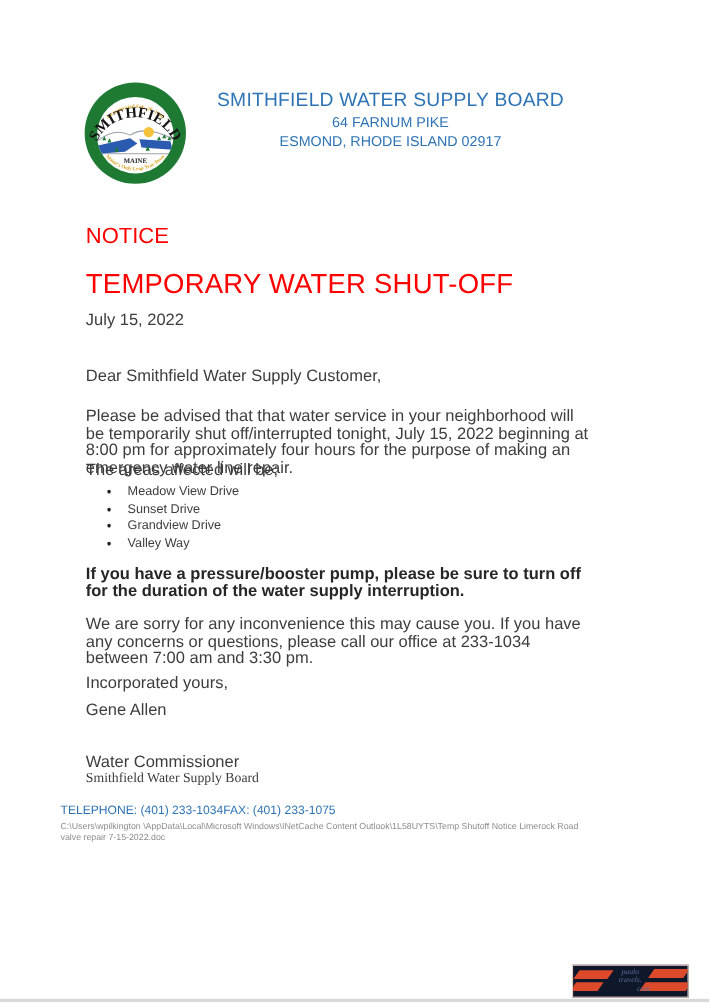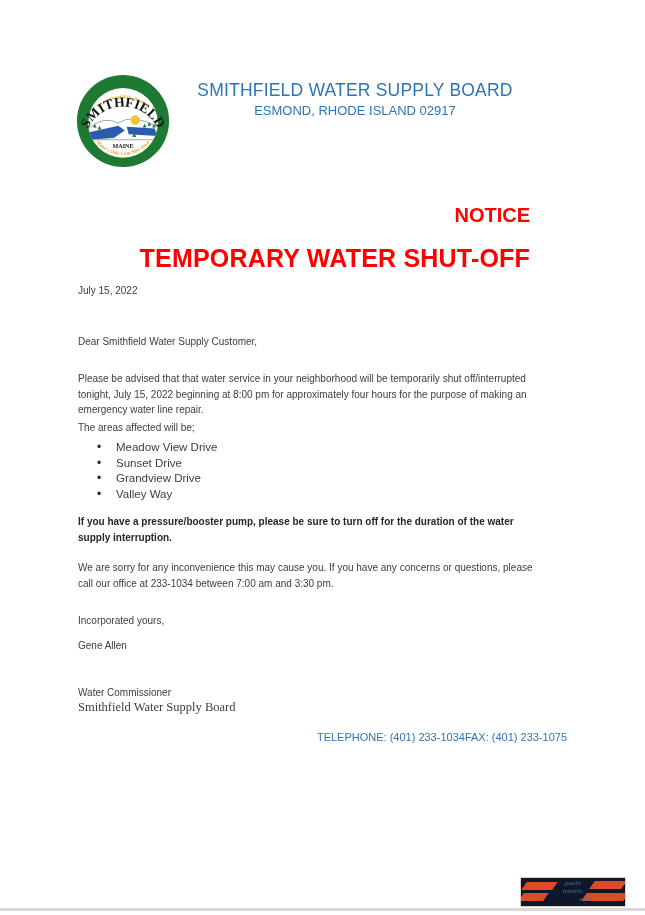--- a/index.html
+++ b/index.html
@@ -6,40 +6,40 @@
   .page{
     position:relative;width:645px;height:915px;background:#ffffff;overflow:hidden;
     font-family:"Liberation Sans",sans-serif;color:#3d3d3d;
   }
   
   .logo{position:absolute;left:76px;top:74px;width:94px;height:94px;}
   .header-text{position:absolute;left:150px;top:79px;width:410px;text-align:center;color:#2E74B5;}
   .org-name{font-size:17.5px;line-height:23px;font-weight:500;letter-spacing:.2px;}
   .addr{font-size:13px;line-height:17.5px;font-weight:500;}
   
-  .h-notice,.h-sub{position:absolute;left:78px;width:452px;text-align:right;color:#FF0000;font-weight:bold;}
+  .h-notice,.h-sub{position:absolute;left:78px;width:452px;text-align:left;color:#FF0000;font-weight:normal;}
   .h-notice{top:204px;font-size:20px;}
   .h-sub{top:244px;font-size:25px;letter-spacing:.2px;}
   
-  .body-text{position:absolute;left:78px;font-size:10px;line-height:15.5px;}
+  .body-text{position:absolute;left:78px;font-size:15px;line-height:15.5px;}
   .t-date{top:283px;}
   .t-salutation{top:334px;text-align:right;}
   .t-para1{top:371px;width:458px;}
   .t-areas-intro{top:420px;}
   .bullet-list{position:absolute;left:97px;top:440px;margin:0;padding:0;list-style:none;font-size:11.5px;line-height:15.7px;}
   .bullet-list li{position:relative;padding-left:19px;}
   .bullet-list li::before{content:"\2022";position:absolute;left:0;top:0;font-size:12px;color:#262626;}
   .t-bold{top:514px;width:458px;font-weight:bold;color:#262626;}
   .t-apology{top:560px;width:458px;}
   .t-closing{top:613px;}
   .t-signer{top:638px;}
   .t-signer-title{top:685px;}
   .t-signer-org{top:700px;font-family:"Liberation Serif",serif;font-size:12.5px;}
   
-  .footer-row{position:absolute;left:55px;top:731px;width:512px;display:flex;justify-content:flex-end;color:#2E74B5;font-size:11px;font-weight:500;}
+  .footer-row{position:absolute;left:55px;top:731px;width:512px;display:flex;justify-content:flex-start;color:#2E74B5;font-size:11px;font-weight:500;}
   .file-path{position:absolute;left:55px;top:747px;width:480px;font-size:8px;line-height:9.5px;color:#8c8c8c;}
   
   .watermark{position:absolute;left:520px;top:877px;width:104px;height:28px;background:#0f172a;border:1px solid #e6cdc4;overflow:hidden;}
   .wm-stripe{position:absolute;background:#DD4A2B;transform:skewX(-35deg);}
   .wm-s1{left:3px;top:4px;width:31px;height:8px;}
   .wm-s2{left:0px;top:15px;width:25px;height:8px;}
   .wm-s3{left:71px;top:3px;width:32px;height:8px;}
   .wm-s4{left:63px;top:15px;width:42px;height:8px;}
   .wm-text{position:absolute;left:0;top:1px;width:100%;z-index:2;
     font-family:"Liberation Serif",serif;font-style:italic;color:#5a6e96;
@@ -82,20 +82,21 @@
       </text>
       <text font-size="14.5" fill="#151515" font-family="Liberation Serif, serif" font-weight="bold">
         <textPath href="#arcName" startOffset="50%" text-anchor="middle">SMITHFIELD</textPath>
       </text>
       <text x="50" y="79" font-size="6.5" fill="#222" text-anchor="middle" font-family="Liberation Serif, serif" font-weight="bold">MAINE</text>
     </svg>
   </div>
 
   <div class="header-text">
     <div class="org-name">SMITHFIELD WATER SUPPLY BOARD</div>
+    <div class="addr">64 FARNUM PIKE</div>
     <div class="addr">ESMOND, RHODE ISLAND 02917</div>
   </div>
 
   <div class="h-notice">NOTICE</div>
   <div class="h-sub">TEMPORARY WATER SHUT-OFF</div>
 
   <div class="body-text t-date">July 15, 2022</div>
   <div class="body-text t-salutation">Dear Smithfield Water Supply Customer,</div>
   <div class="body-text t-para1">Please be advised that that water service in your neighborhood will be temporarily shut off/interrupted tonight, July 15, 2022 beginning at 8:00 pm for approximately four hours for the purpose of making an emergency water line repair.</div>
   <div class="body-text t-areas-intro">The areas affected will be;</div>
@@ -111,20 +112,21 @@
   <div class="body-text t-apology">We are sorry for any inconvenience this may cause you. If you have any concerns or questions, please call our office at 233-1034 between 7:00 am and 3:30 pm.</div>
   <div class="body-text t-closing">Incorporated yours,</div>
   <div class="body-text t-signer">Gene Allen</div>
   <div class="body-text t-signer-title">Water Commissioner</div>
   <div class="body-text t-signer-org">Smithfield Water Supply Board</div>
 
   <div class="footer-row">
     <span>TELEPHONE: (401) 233-1034</span>
     <span>FAX: (401) 233-1075</span>
   </div>
+  <div class="file-path">C:\Users\wpilkington \AppData\Local\Microsoft Windows\INetCache Content Outlook\1L58UYTS\Temp Shutoff Notice Limerock Road valve repair 7-15-2022.doc</div>
 
   <div class="watermark">
     <div class="wm-stripe wm-s1"></div>
     <div class="wm-stripe wm-s2"></div>
     <div class="wm-stripe wm-s3"></div>
     <div class="wm-stripe wm-s4"></div>
     <div class="wm-text">
       <div class="wm-l1">paulo</div>
       <div class="wm-l2">travels.</div>
       <div class="wm-l3">com</div>

